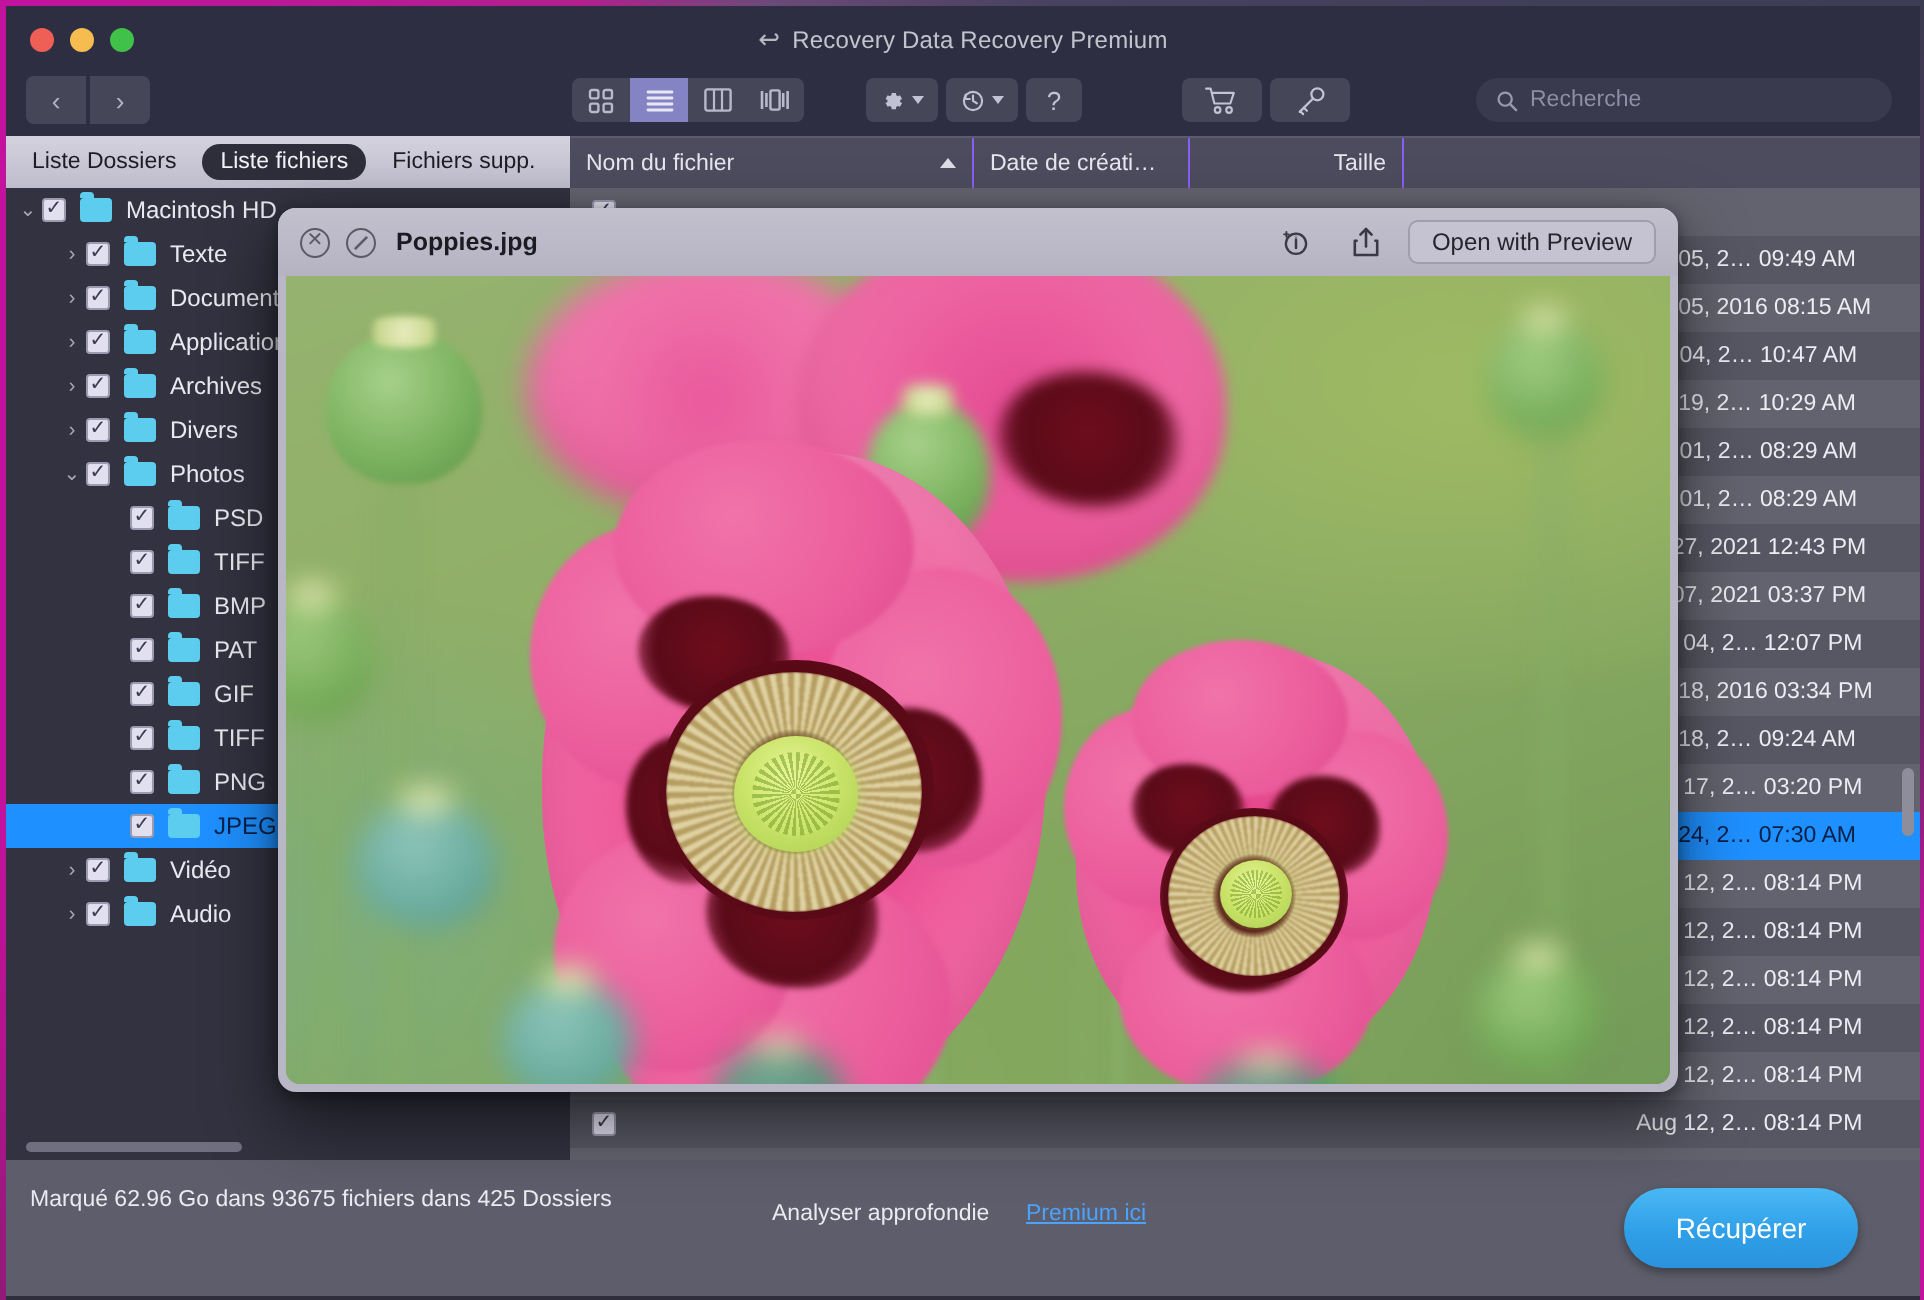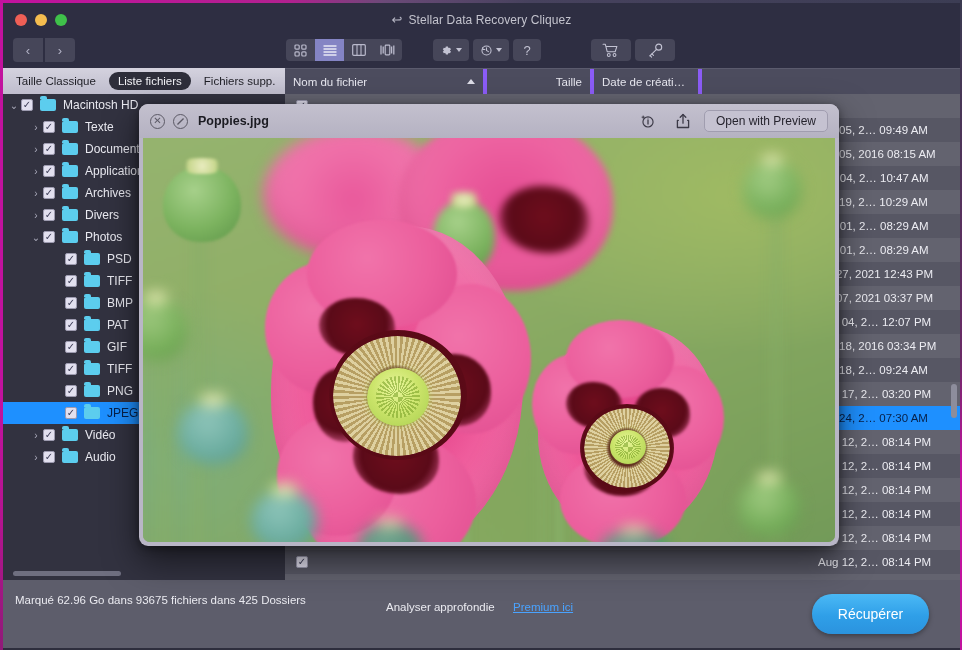--- a/index.html
+++ b/index.html
@@ -115,21 +115,21 @@
   .tab.active { background: #2e2e3a; color: #f2f2f6; }
 
   
   .colheader {
     position: absolute; left: 285px; top: 68px; width: 675px; height: 26px;
     background: #4c4c5e; display: flex; align-items: stretch;
     border-top: 1px solid #5b5b6d;
   }
   .col {
     display: flex; align-items: center; font-size: 11.5px; color: #e6e6ee;
-    border-right: 4px solid #8b5cf6; padding: 0 8px; position: relative;
+    border-right: 1px solid #8b5cf6; padding: 0 8px; position: relative;
   }
   .col .sortcaret {
     position: absolute; right: 8px;
     width: 0; height: 0; border-left: 4px solid transparent;
     border-right: 4px solid transparent; border-bottom: 5px solid #dcdce6;
   }
   .col.c-name { width: 202px; }
   .col.c-type { width: 108px; }
   .col.c-size { width: 107px; justify-content: flex-end; }
   .col.c-created { width: 108px; }
@@ -322,21 +322,21 @@
   <div class="edge-right"></div>
 
   <div class="titlebar">
     <div class="traffic">
       <div class="tl red"></div>
       <div class="tl yellow"></div>
       <div class="tl green"></div>
     </div>
     <div class="title-wrap">
       <span class="title-icon">↩</span>
-      <span class="title-text">Stellar Data Recovery Cliquez</span>
+      <span class="title-text">Recovery Data Recovery Premium</span>
     </div>
   </div>
 
   <div class="toolbar">
 
     <div class="navbtns">
       <div class="navbtn">‹</div>
       <div class="navbtn">›</div>
     </div>
 
@@ -407,35 +407,42 @@
       </div>
       <div class="rbtn">
         <svg width="17" height="15" viewBox="0 0 18 16" fill="none">
           <circle cx="12.4" cy="4.4" r="3.2" stroke="currentColor" stroke-width="1.2"></circle>
           <path d="M10.1 6.7L3 13.8" stroke="currentColor" stroke-width="1.2" stroke-linecap="round"></path>
           <path d="M5.2 11.6l1.6 1.6M3.3 13.5l1.5 1.5" stroke="currentColor" stroke-width="1.2" stroke-linecap="round"></path>
         </svg>
       </div>
     </div>
 
+    <div class="searchbox">
+      <svg width="11" height="11" viewBox="0 0 12 12" fill="none">
+        <circle cx="5" cy="5" r="3.6" stroke="#9a9aae" stroke-width="1.2"></circle>
+        <line x1="7.8" y1="7.8" x2="11" y2="11" stroke="#9a9aae" stroke-width="1.3" stroke-linecap="round"></line>
+      </svg>
+      <span class="sp">Recherche</span>
+    </div>
   </div>
 
   <div class="tabbar">
-    <div class="tab">Taille Classique</div>
+    <div class="tab">Liste Dossiers</div>
     <div class="tab active">Liste fichiers</div>
     <div class="tab">Fichiers supp.</div>
   </div>
 
   <div class="colheader">
     <div class="col c-name">
       <span>Nom du fichier</span>
       <span class="sortcaret"></span>
     </div>
+    <div class="col c-created">Date de créati…</div>
     <div class="col c-size">Taille</div>
-    <div class="col c-created">Date de créati…</div>
   </div>
 
   <div class="sidebar">
     <div id="tree-host">
         <div class="treerow" style="padding-left: 0px;">
           <span class="twisty">⌄</span>
           <span class="cbox">✓</span>
           <span class="folder"></span>
           <span class="tlabel">Macintosh HD</span>
         </div>

